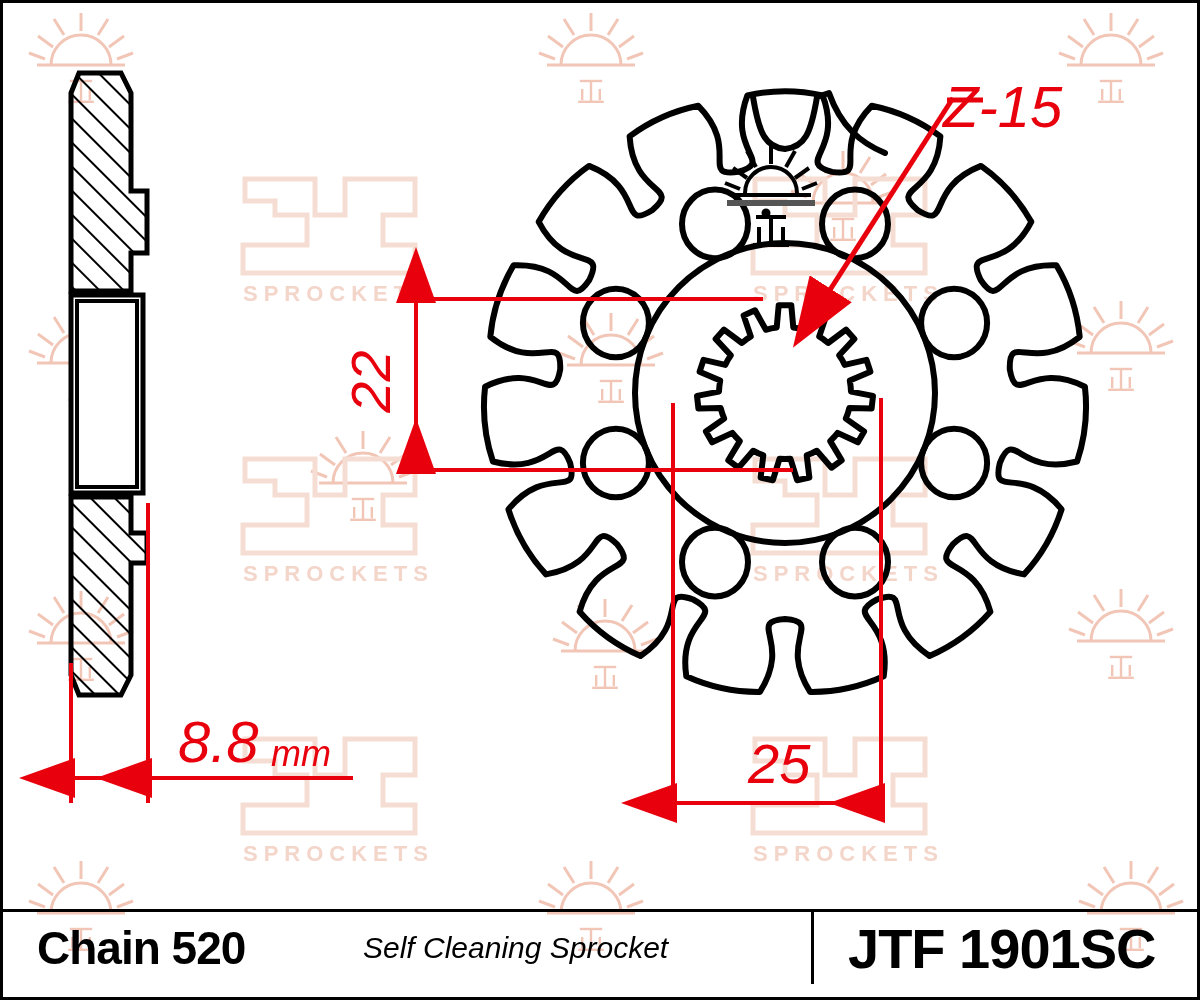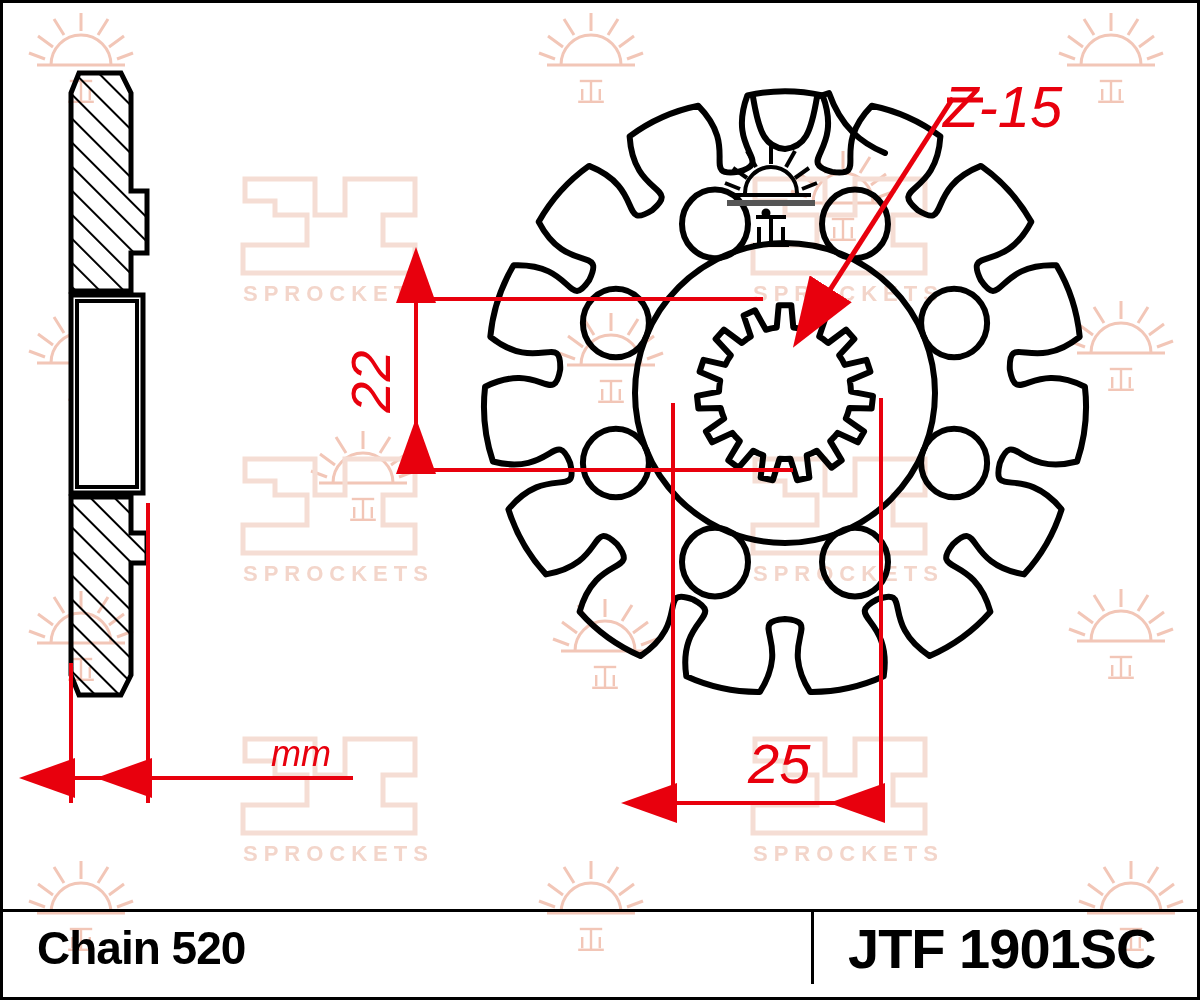--- a/index.html
+++ b/index.html
@@ -179,24 +179,28 @@
 
     <g stroke="#e8000d" stroke-width="5" fill="none">
       <line x1="825" y1="290" x2="950" y2="95" marker-start="url(#arrOut)"></line>
       <line x1="944" y1="97" x2="980" y2="97"></line>
     </g>
   </svg>
 
   <div class="dimtxt" id="lbl-22">22</div>
   <div class="dimtxt" id="lbl-25">25</div>
   <div class="dimtxt" id="lbl-z15">Z-15</div>
+  <div class="dimtxt" id="lbl-88">8.8</div>
   <div class="dimtxt" id="lbl-mm">mm</div>
 
   <div id="footer">
     <div class="cell" id="chain-cell">
       <span class="chain-txt">Chain 520</span>
+    </div>
+    <div class="cell" id="scs-cell">
+      <span class="scs-txt">Self Cleaning Sprocket</span>
     </div>
     <div class="cell" id="code-cell">
       <span class="code-txt">JTF 1901SC</span>
     </div>
   </div>
 
 </div>
 
 </body></html>

